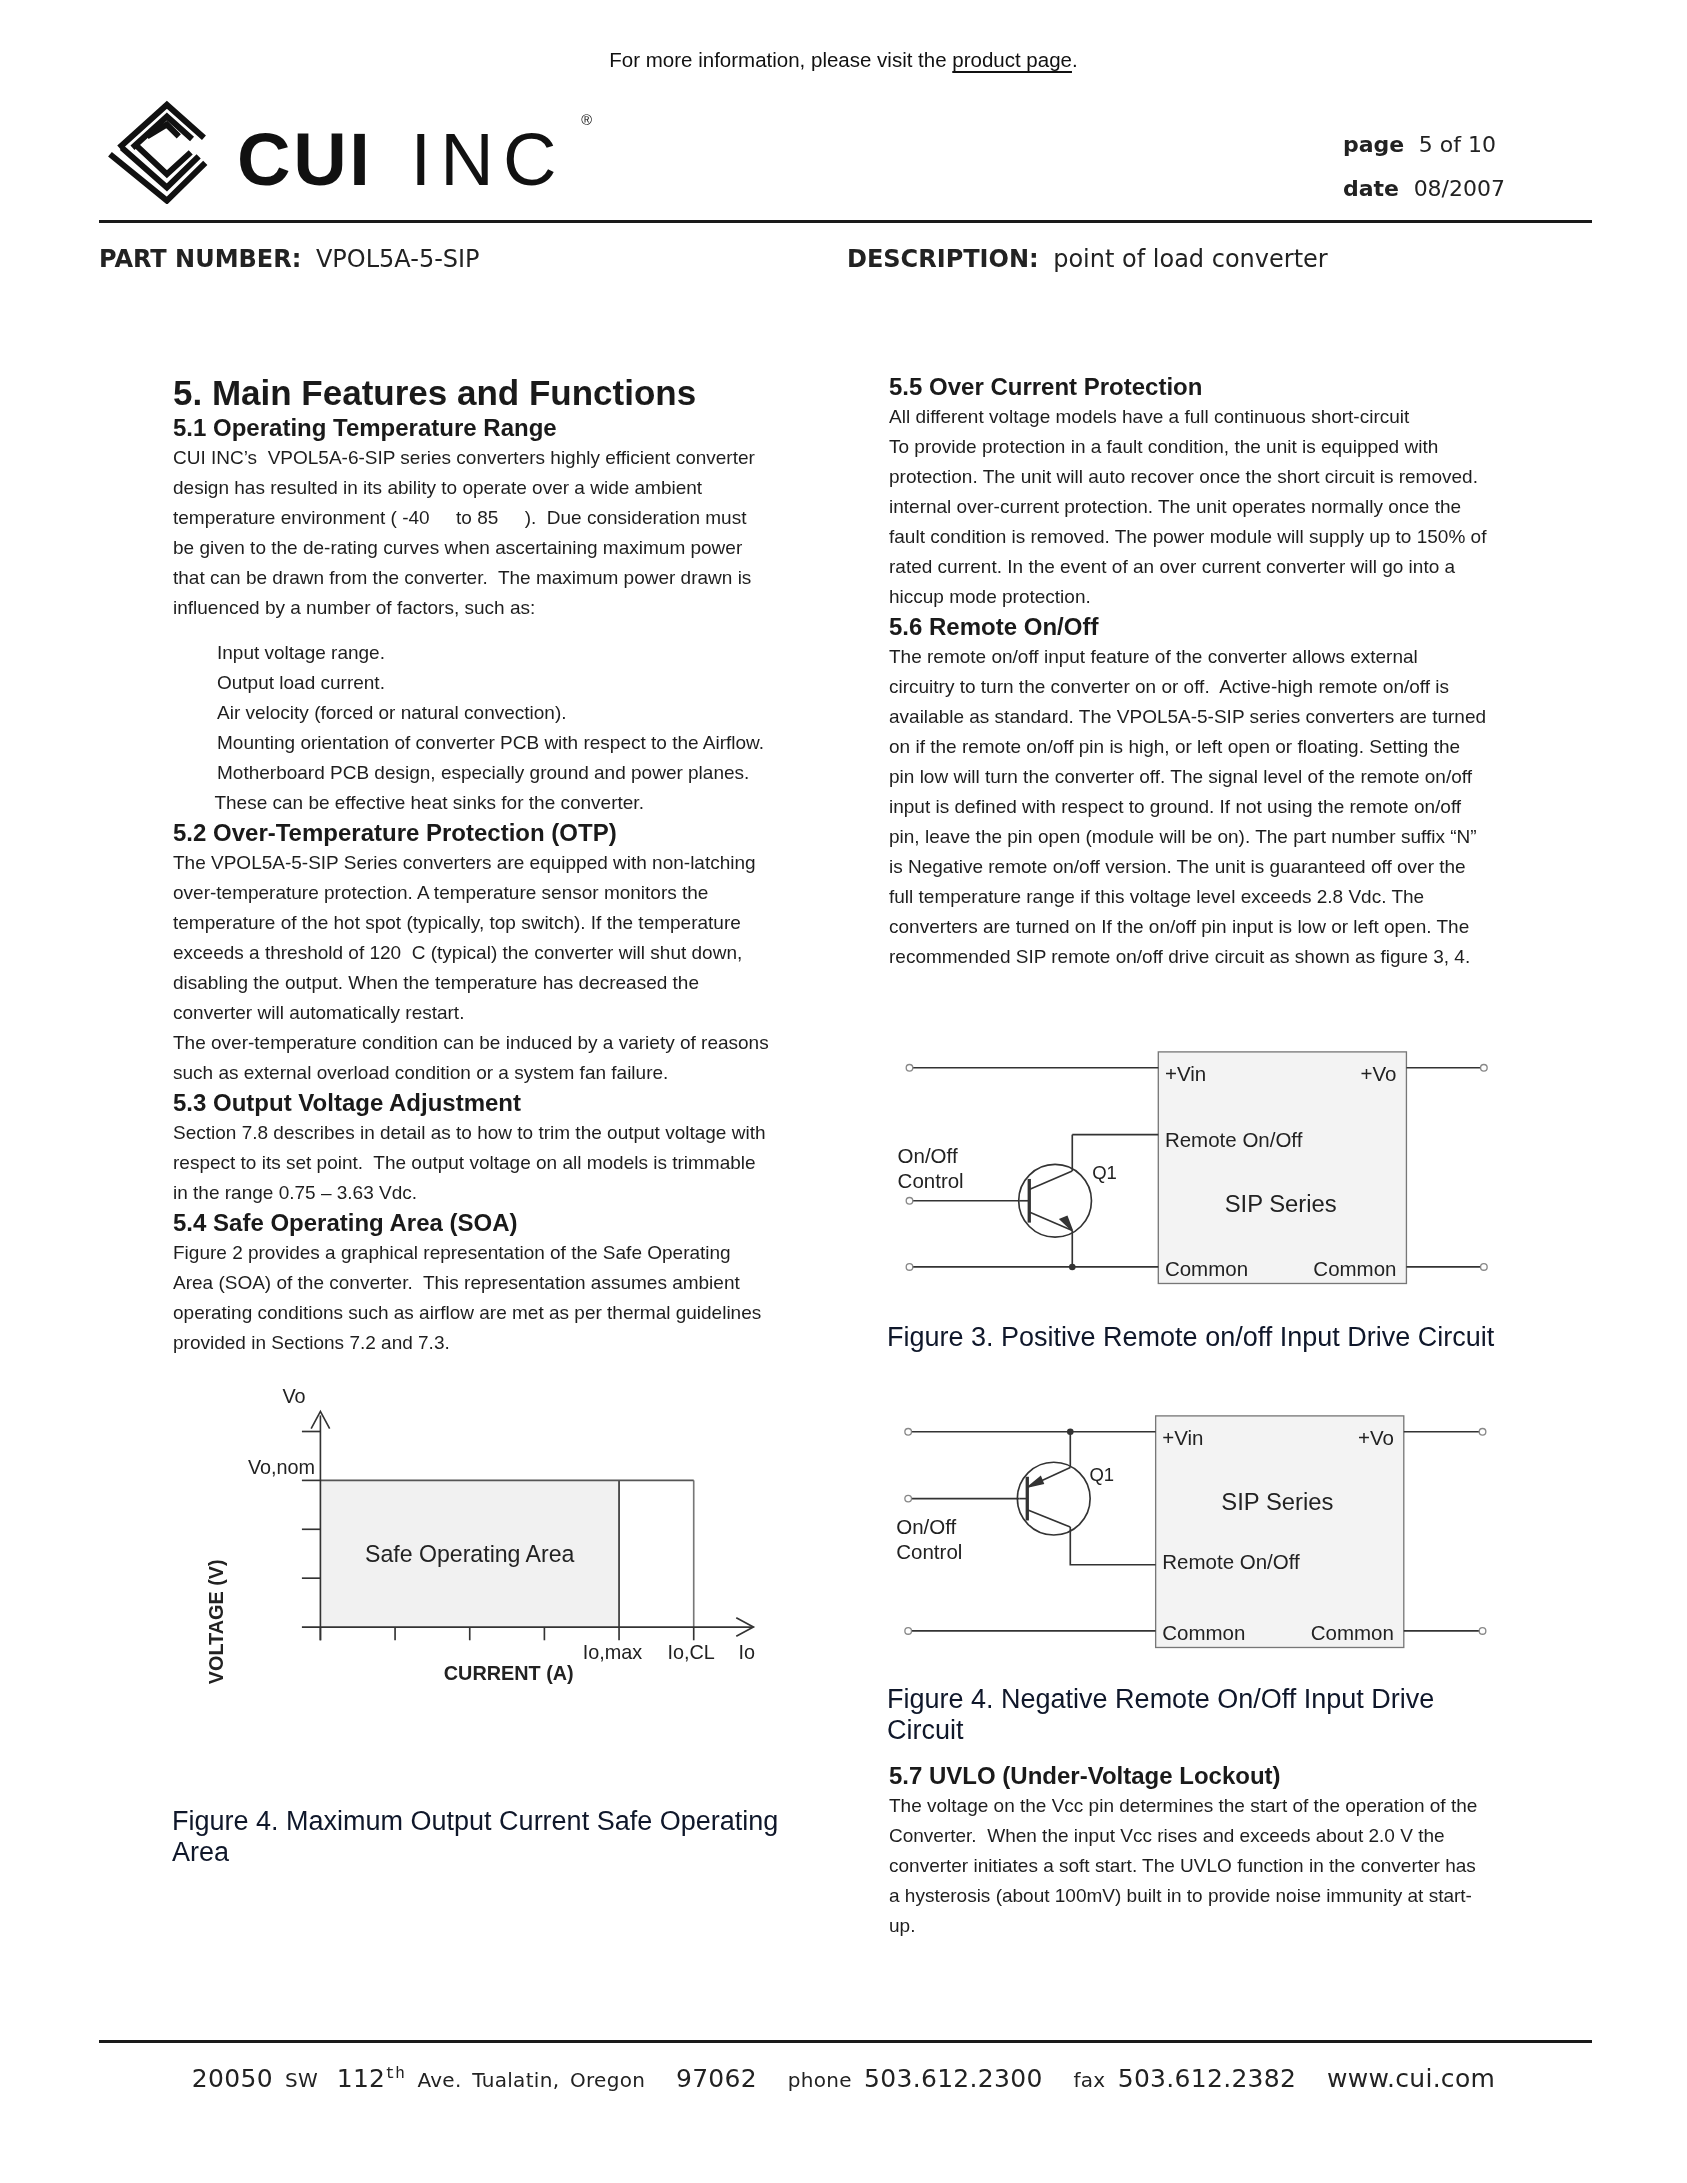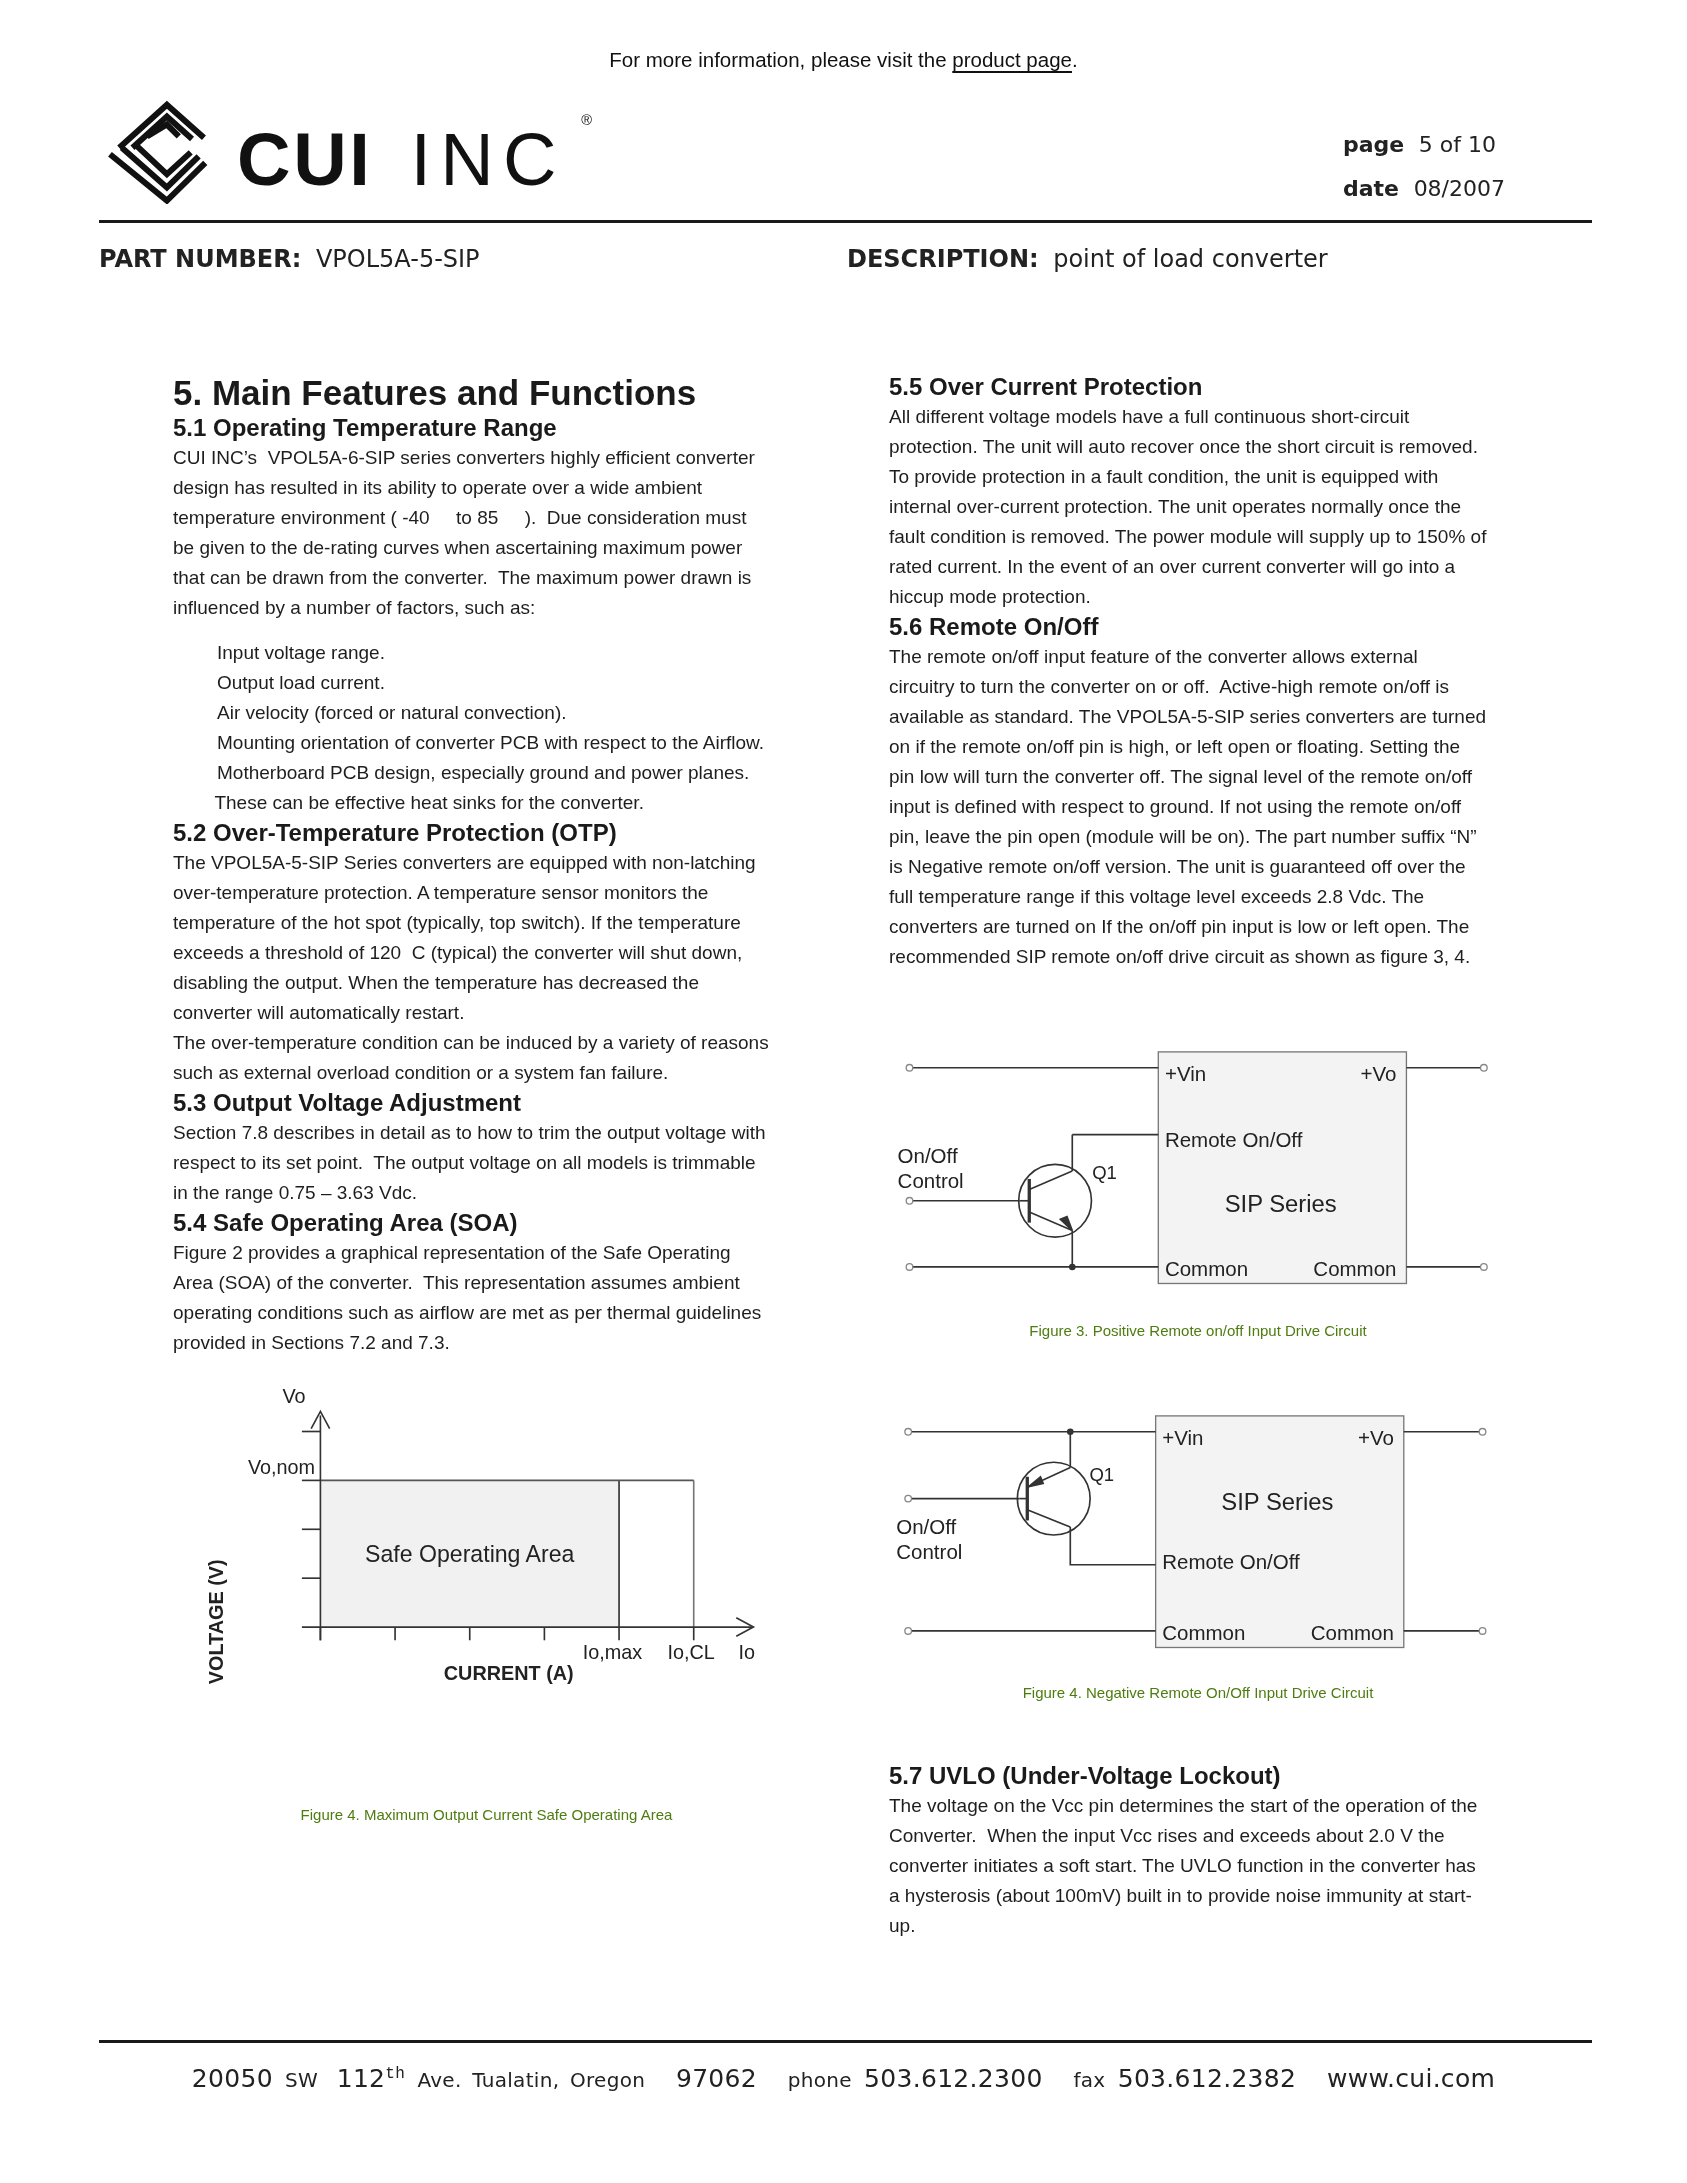--- a/index.html
+++ b/index.html
@@ -15,21 +15,21 @@
   .pn { top:245px; font-family:"DejaVu Sans", sans-serif; font-size:24px; color:#222; }
   .pn b { font-weight:bold; margin-right:14.6px; }
   .col { font-size:19px; line-height:30px; color:#1e1e1e; }
   .col p { margin:0; }
   .h1 { font-size:35px; font-weight:bold; line-height:41px; margin:0; color:#1a1a1a; }
   .h2 { font-size:24px; font-weight:bold; line-height:30px; margin:0; color:#1a1a1a; }
   .bul { padding-left:44px; }
   .bul p { margin:0; }
   .bul .last { margin-left:-2.6px; }
   svg text { font-family:"Liberation Sans", sans-serif; }
-  .caption { font-size:15px; color:#4d7c0f; text-align:center; }
+  .caption { font-size:27px; color:#0f172a; }
   .footer { left:0; width:1687px; top:2064px; text-align:center; font-family:"DejaVu Sans", sans-serif;
             font-size:25px; color:#222; letter-spacing:0.3px; word-spacing:4px; }
   .footer .sm { font-size:20px; }
   .footer sup { font-size:16px;font-family:Liberation Mono, monospace; }
   .footer .gap { display:inline-block; width:18.5px; }
 </style>
 </head>
 <body>
 
 <div class="abs topnote">
@@ -142,22 +142,22 @@
   <text id="soa-ymark" font-size="30" fill="#222" text-anchor="end" x="177" y="148">Vo,nom</text>
   <text id="soa-xmark0" font-size="30" fill="#222" text-anchor="middle" x="627" y="428">Io,max</text>
   <text id="soa-xmark1" font-size="30" fill="#222" text-anchor="middle" x="746" y="428">Io,CL</text>
 </svg>
 <div class="abs caption" style="left:172px; width:629px; top:1806px;">Figure 4.   Maximum Output Current Safe Operating Area</div>
 
 <div class="abs col" style="left:889px; top:372px; width:662px;">
   <h2 class="h2">5.5 Over Current Protection</h2>
   <div>
       <p style="white-space: pre;">All different voltage models have a full continuous short-circuit</p>
+      <p style="white-space: pre;">To provide protection in a fault condition, the unit is equipped with</p>
       <p style="white-space: pre;">protection. The unit will auto recover once the short circuit is removed.</p>
-      <p style="white-space: pre;">To provide protection in a fault condition, the unit is equipped with</p>
       <p style="white-space: pre;">internal over-current protection. The unit operates normally once the</p>
       <p style="white-space: pre;">fault condition is removed. The power module will supply up to 150% of</p>
       <p style="white-space: pre;">rated current. In the event of an over current converter will go into a</p>
       <p style="white-space: pre;">hiccup mode protection.</p>
     </div>
   <h2 class="h2">5.6 Remote On/Off</h2>
   <div>
       <p style="white-space: pre;">The remote on/off input feature of the converter allows external</p>
       <p style="white-space: pre;">circuitry to turn the converter on or off.  Active-high remote on/off is</p>
       <p style="white-space: pre;">available as standard. The VPOL5A-5-SIP series converters are turned</p>

